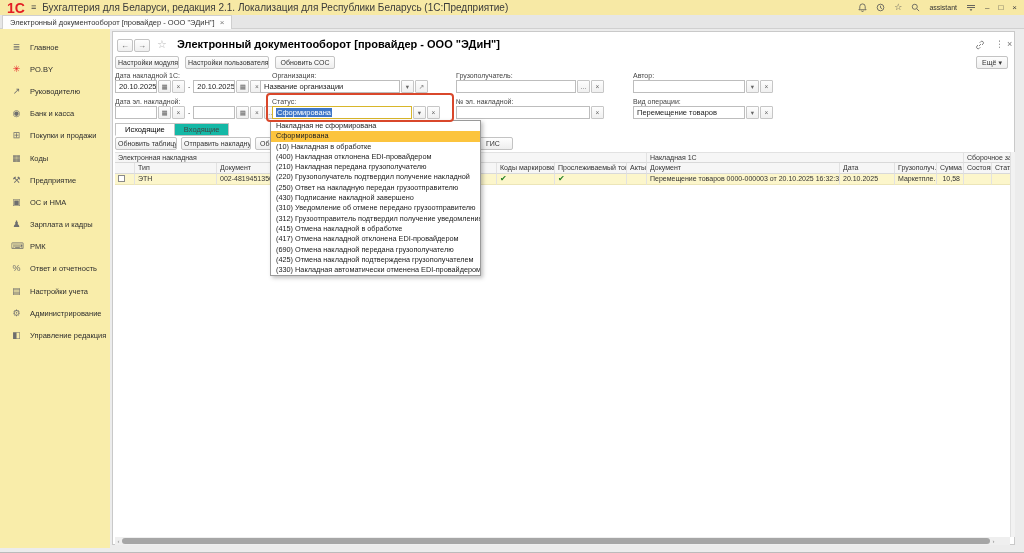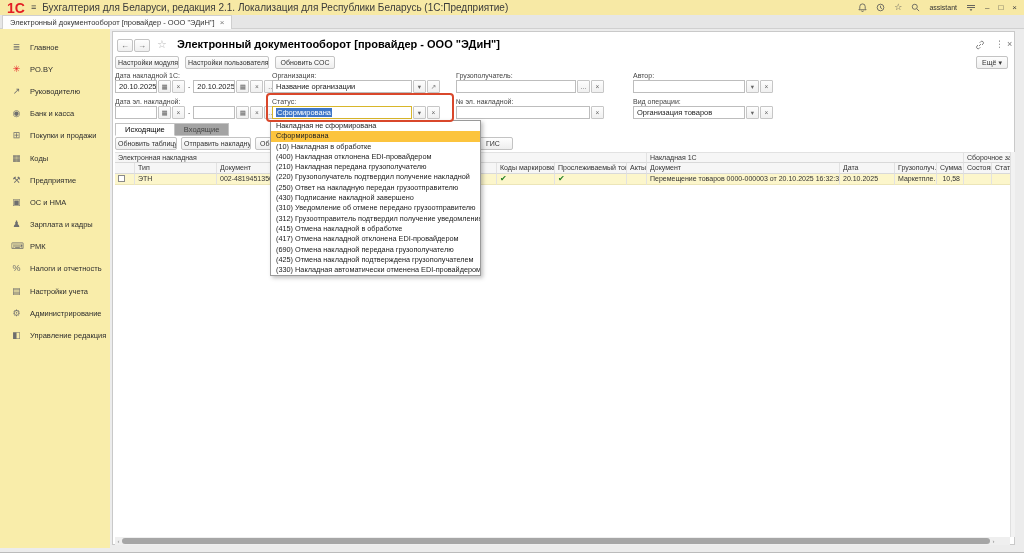--- a/index.html
+++ b/index.html
@@ -54,21 +54,21 @@
   .sel-text { background:#3e76c8; color:#fff; padding:0 1px; }
   .inp.focus { border-color:#d8b62a; }
 
   .annotation { position:absolute; left:153px; top:61px; width:188px; height:29px; border:2px solid #d9472b;
                 border-radius:4px; z-index:30; pointer-events:none; }
 
   
   .viewtabs { position:absolute; left:2px; top:91px; display:flex; }
   .vtab { height:13px; padding:0 9px; font-size:7.5px; line-height:12px; border:1px solid #c3c3c3; }
   .vtab.active { background:#fff; border-bottom-color:#fff; color:#000; }
-  .vtab.idle { background:#a3a3a3; color:#444; border-left:none; }
+  .vtab.idle { background:#14b8a6; color:#444; border-left:none; }
   .toolrow { position:absolute; left:2px; top:105px; display:flex; gap:4px; }
   .gisbtn { position:absolute; left:360px; top:105px; width:40px; }
 
   
   .tbl { position:absolute; left:2px; top:120px; width:895px; font-size:7px; color:#333; }
   .trow { display:flex; }
   .cell { border-right:1px solid #e2e2e2; padding:0 3px; height:11px; line-height:10px; white-space:nowrap; overflow:hidden; }
   .ghead .cell, .chead .cell { background:#f6f6f6; border-bottom:1px solid #d9d9d9; color:#333; }
   .ghead .cell { border-top:1px solid #e2e2e2; }
   .drow .cell { background:#fcf6cb; border-bottom:1px solid #ece5b8; }
@@ -176,21 +176,21 @@
     <div class="side-item">
         <span class="side-ico">♟</span>
         <span class="side-label">Зарплата и кадры</span>
       </div>
     <div class="side-item">
         <span class="side-ico">⌨</span>
         <span class="side-label">РМК</span>
       </div>
     <div class="side-item">
         <span class="side-ico">%</span>
-        <span class="side-label">Налоги и отчетность</span>
+        <span class="side-label">Ответ и отчетность</span>
       </div>
     <div class="side-item">
         <span class="side-ico">▤</span>
         <span class="side-label">Настройки учета</span>
       </div>
     <div class="side-item">
         <span class="side-ico">⚙</span>
         <span class="side-label">Администрирование</span>
       </div>
     <div class="side-item">
@@ -227,21 +227,21 @@
       <div class="mini">▦</div>
       <div class="mini">×</div>
       <span class="dash">-</span>
       <div class="inp" style="width:42px">20.10.2025</div>
       <div class="mini">▦</div>
       <div class="mini">×</div>
       <div class="mini" style="width:14px">…</div>
     </div>
 
     <div class="flabel" style="left:159px;top:40px">Организация:</div>
-    <div class="frow" style="left:159px;top:48px">
+    <div class="frow" style="left:147px;top:48px">
       <div class="inp" style="width:140px">Название организации</div>
       <div class="mini">▾</div>
       <div class="mini">↗</div>
     </div>
 
     <div class="flabel" style="left:343px;top:40px">Грузополучатель:</div>
     <div class="frow" style="left:343px;top:48px">
       <div class="inp" style="width:120px"></div>
       <div class="mini">…</div>
       <div class="mini">×</div>
@@ -274,21 +274,21 @@
     </div>
 
     <div class="flabel" style="left:343px;top:66px">№ эл. накладной:</div>
     <div class="frow" style="left:343px;top:74px">
       <div class="inp" style="width:134px"></div>
       <div class="mini">×</div>
     </div>
 
     <div class="flabel" style="left:520px;top:66px">Вид операции:</div>
     <div class="frow" style="left:520px;top:74px">
-      <div class="inp" style="width:112px">Организация товаров</div>
+      <div class="inp" style="width:112px">Перемещение товаров</div>
       <div class="mini">▾</div>
       <div class="mini">×</div>
     </div>
 
     <div class="annotation"></div>
 
     <div class="viewtabs">
       <div class="vtab active">Исходящие</div>
       <div class="vtab idle">Входящие</div>
     </div>

